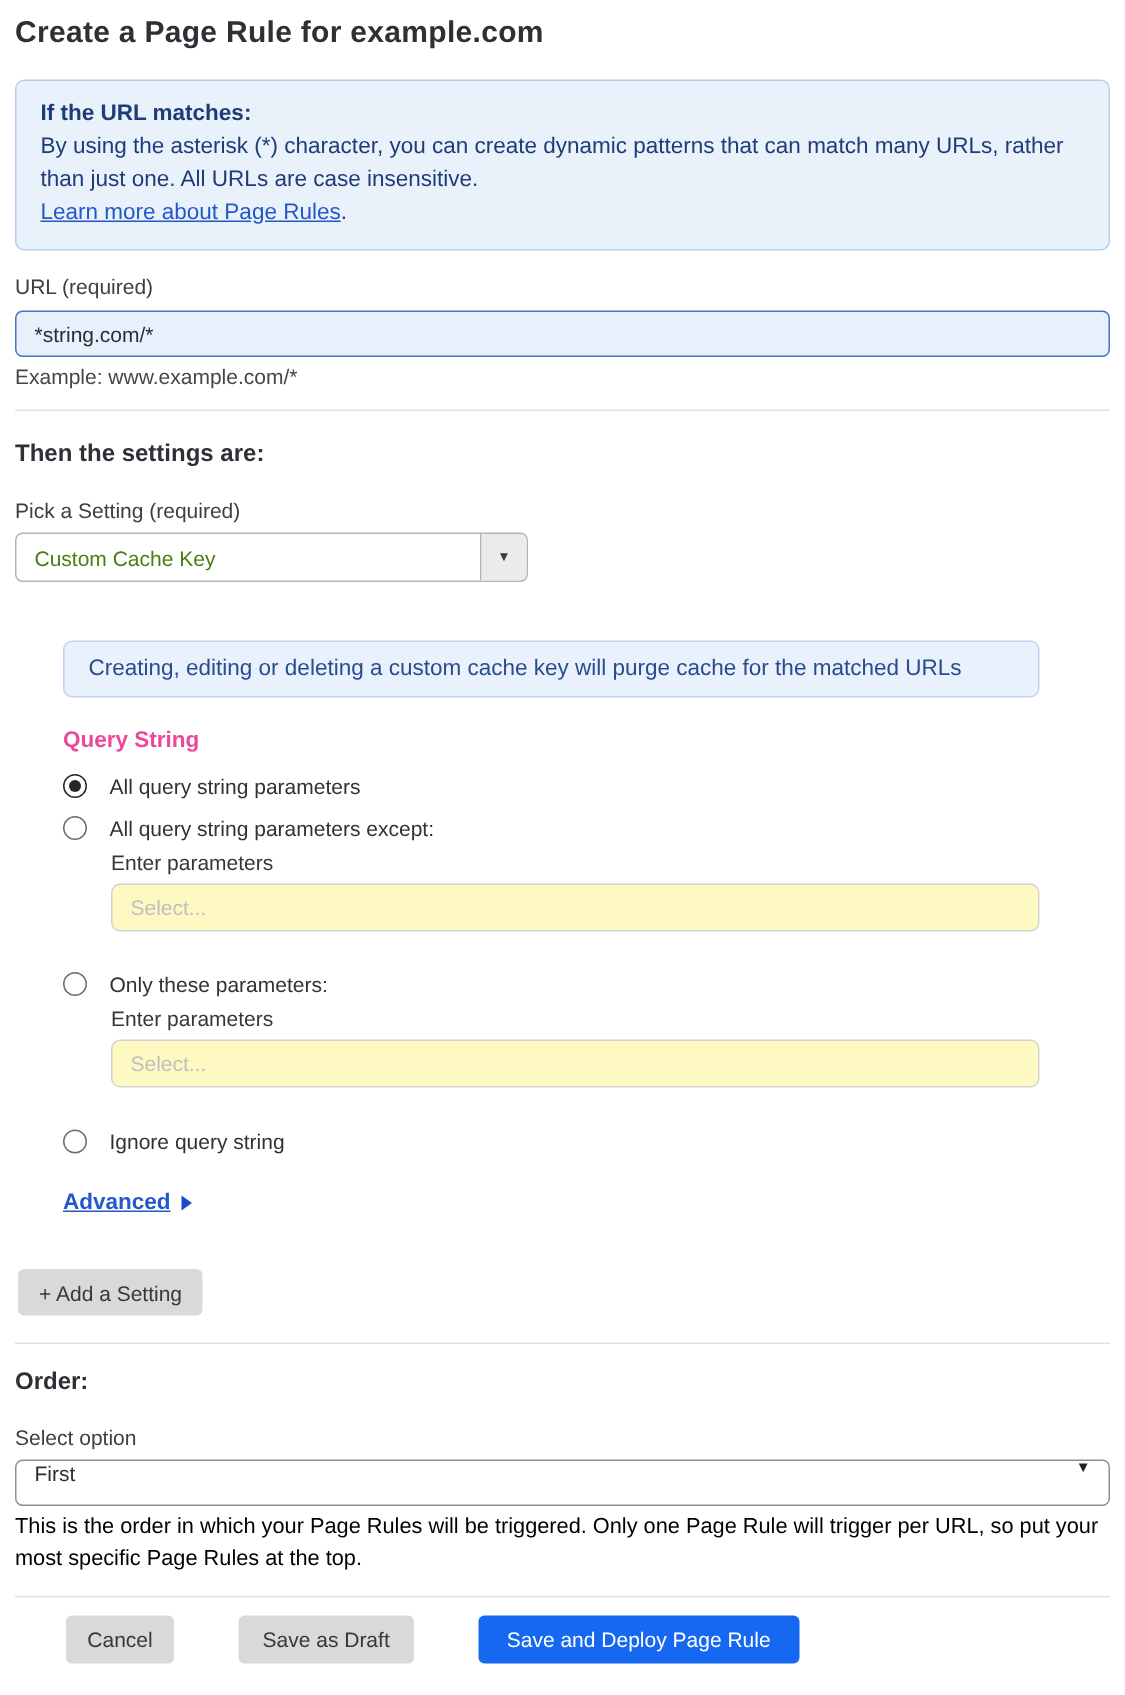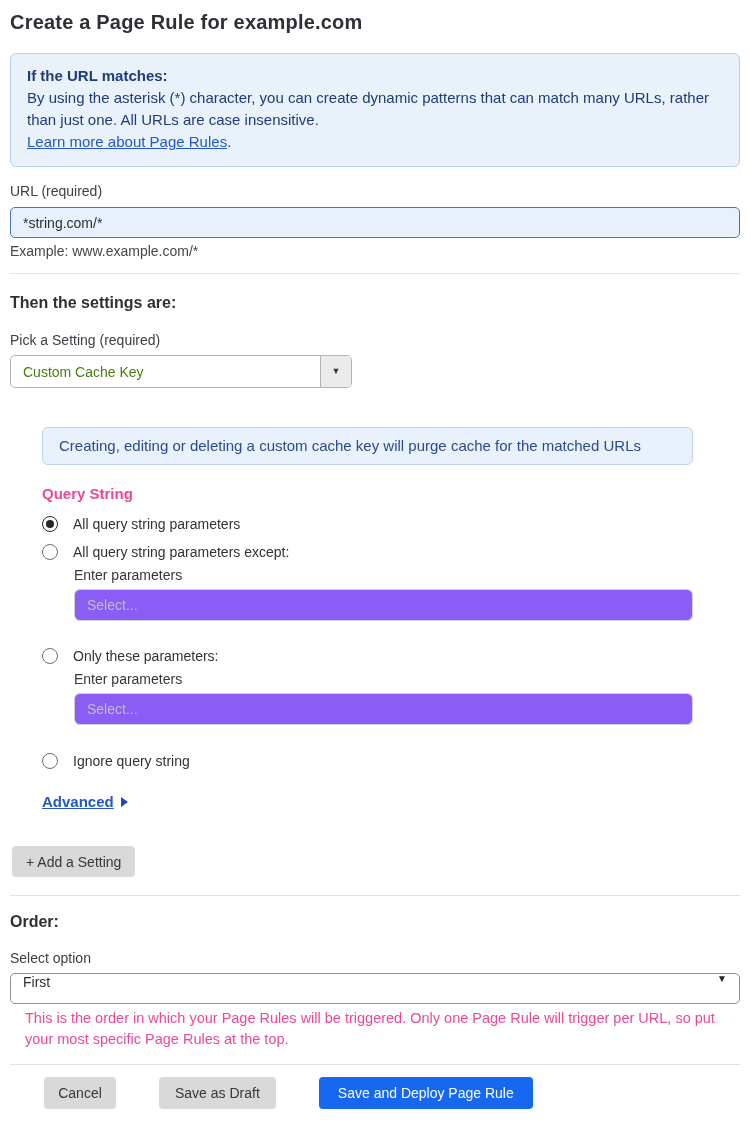--- a/index.html
+++ b/index.html
@@ -86,21 +86,21 @@
   .radio.checked { border-color: #262626; }
   .radio .dot { width: 8px; height: 8px; border-radius: 50%; background: #262626; display: none; }
   .radio.checked .dot { display: block; }
   .radio-label { font-size: 14px; color: #2f3237; }
 
   .sub-block { margin-left: 32px; }
   .sub-label { margin-top: 7px; font-size: 14px; line-height: 17px; color: #33373c; }
   .tag-input {
     margin-top: 5px; width: 619px; height: 32px;
     border: 1px solid #d2d2d2; border-radius: 6px;
-    padding: 0 12px; font-size: 14px; color: #2b2e33; background: #8b5cf6;
+    padding: 0 12px; font-size: 14px; color: #2b2e33; background: #fef9c3;
     font-family: "Liberation Sans", sans-serif;
   }
   .tag-input::placeholder { color: #bfbfbf; opacity: 1; }
 
   .advanced-link {
     margin-top: 24px; display: flex; align-items: center; column-gap: 7px;
     width: fit-content; cursor: pointer;
   }
   .advanced-text { font-size: 15px; line-height: 18px; font-weight: 700; color: #2358c9; text-decoration: underline; }
   .advanced-arrow {
@@ -122,21 +122,21 @@
 
   .order-heading { margin-top: 16px; }
   .order-select-label { margin-top: 18px; }
   .order-select {
     margin-top: 6px; width: 730px; height: 31px;
     border: 1px solid #8f8f8f; border-radius: 5px; background: #ffffff;
     display: flex; align-items: flex-start; justify-content: space-between;
     padding: 0 12px; font-size: 14px; color: #2b2e33; cursor: pointer;
   }
   .order-select .caret-down { font-size: 10px; color: #222; }
-  .order-desc { margin-top: 4px; font-size: 14.5px; line-height: 21px; color: #ec4899; max-width: 730px; margin-left: 15px; }
+  .order-desc { margin-top: 4px; font-size: 14.5px; line-height: 21px; color: #000000; max-width: 730px; }
 
   .footer-actions { margin-top: 12px; display: flex; column-gap: 11px; margin-left: 2px; }
   .footer-actions .btn { height: 32px; margin-left: 32px; }
   .btn-cancel { width: 72px; }
   .btn-draft { padding: 0 16px; }
   .btn-deploy { padding: 0 19px; }
 </style>
 </head>
 <body>
 

